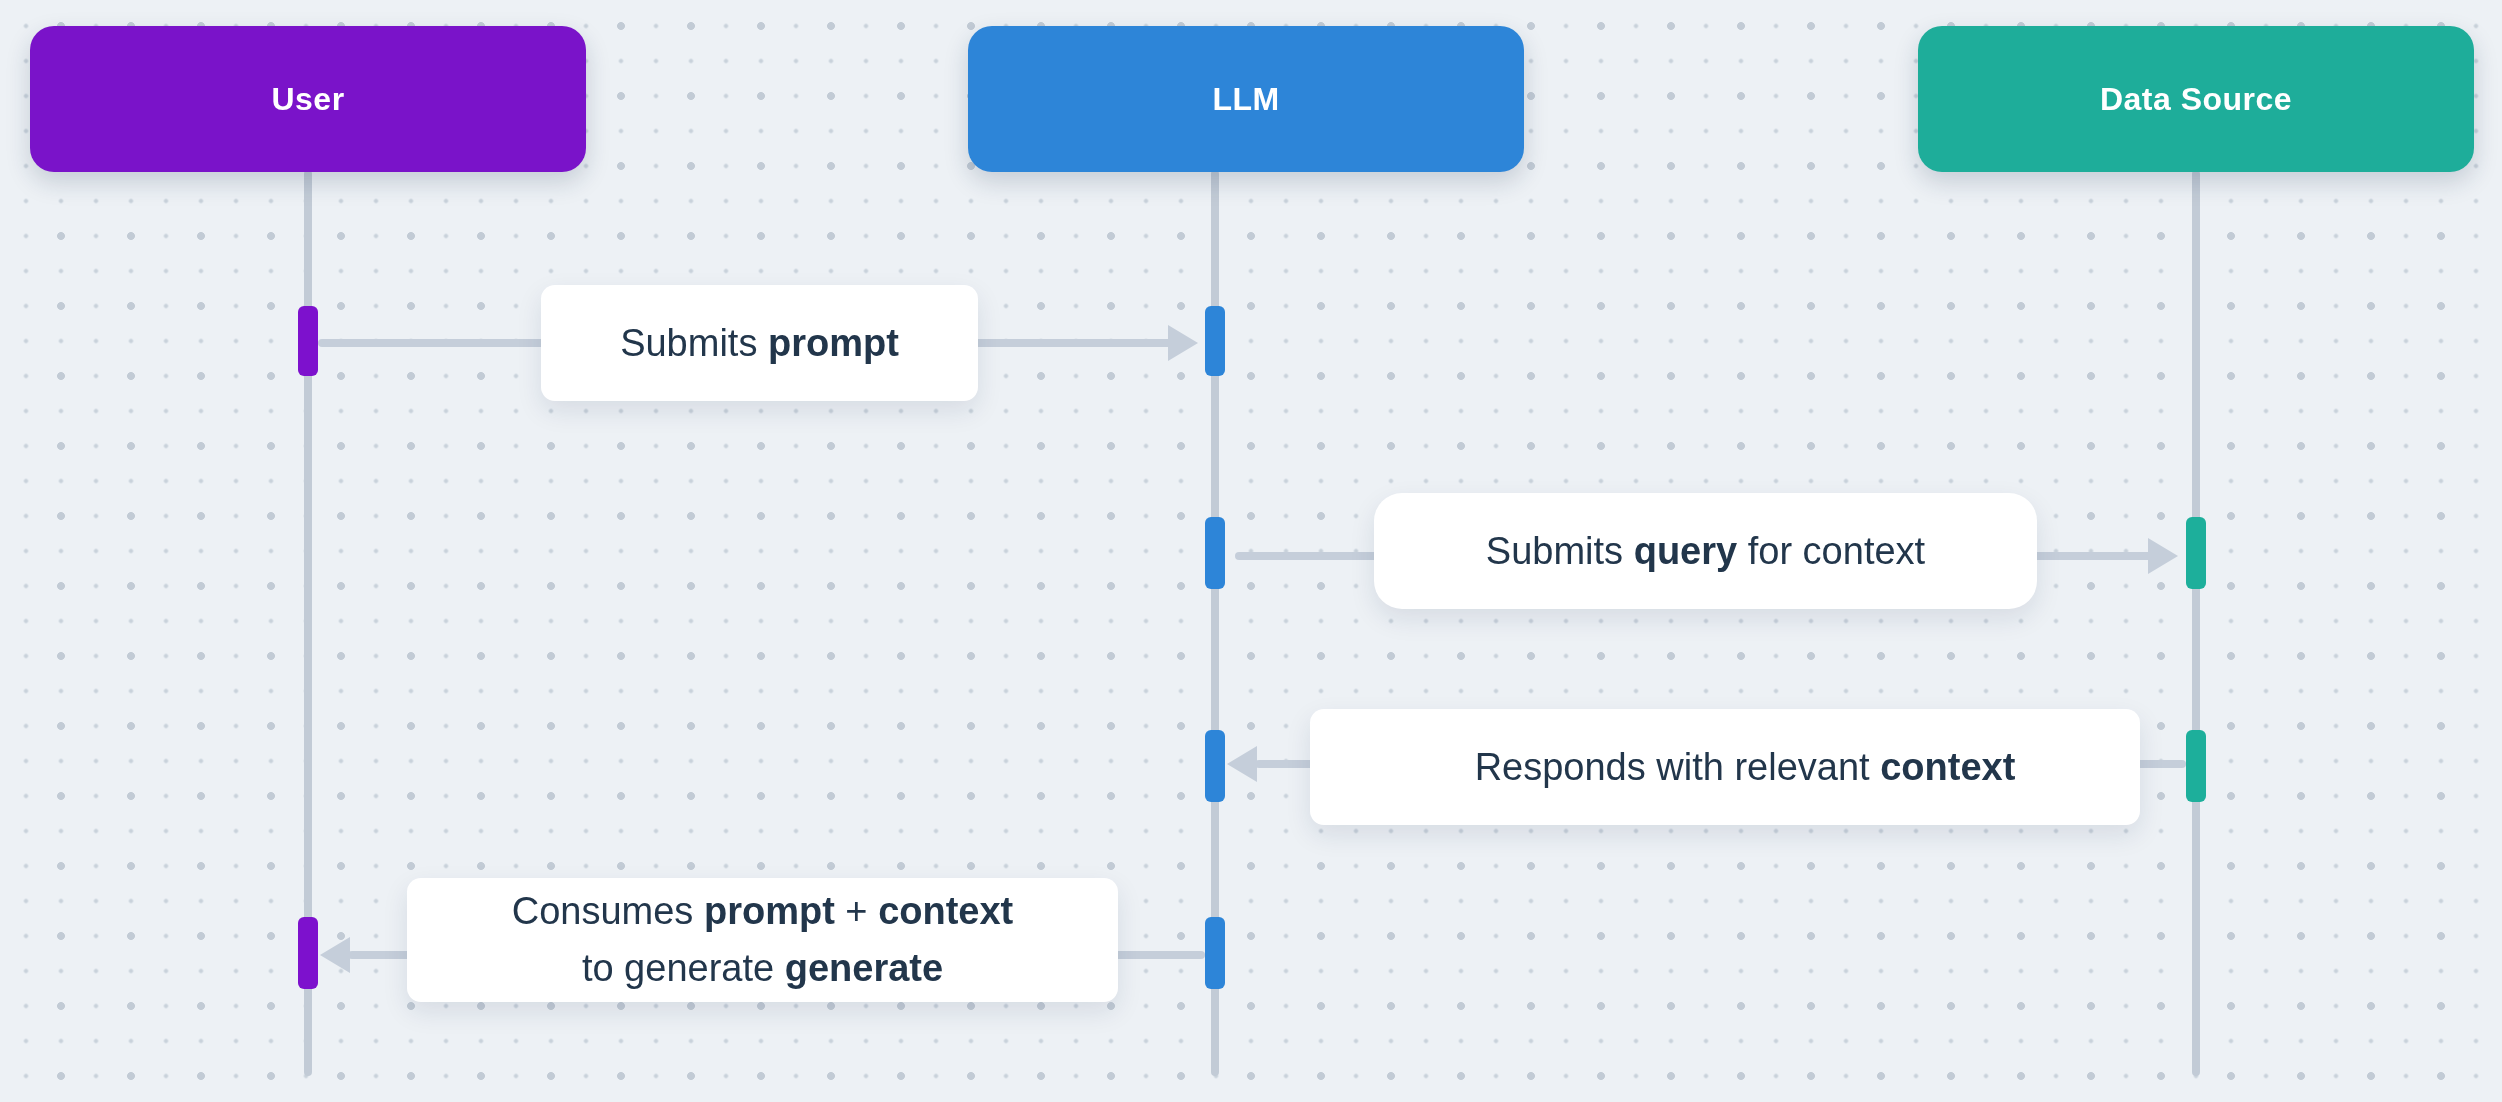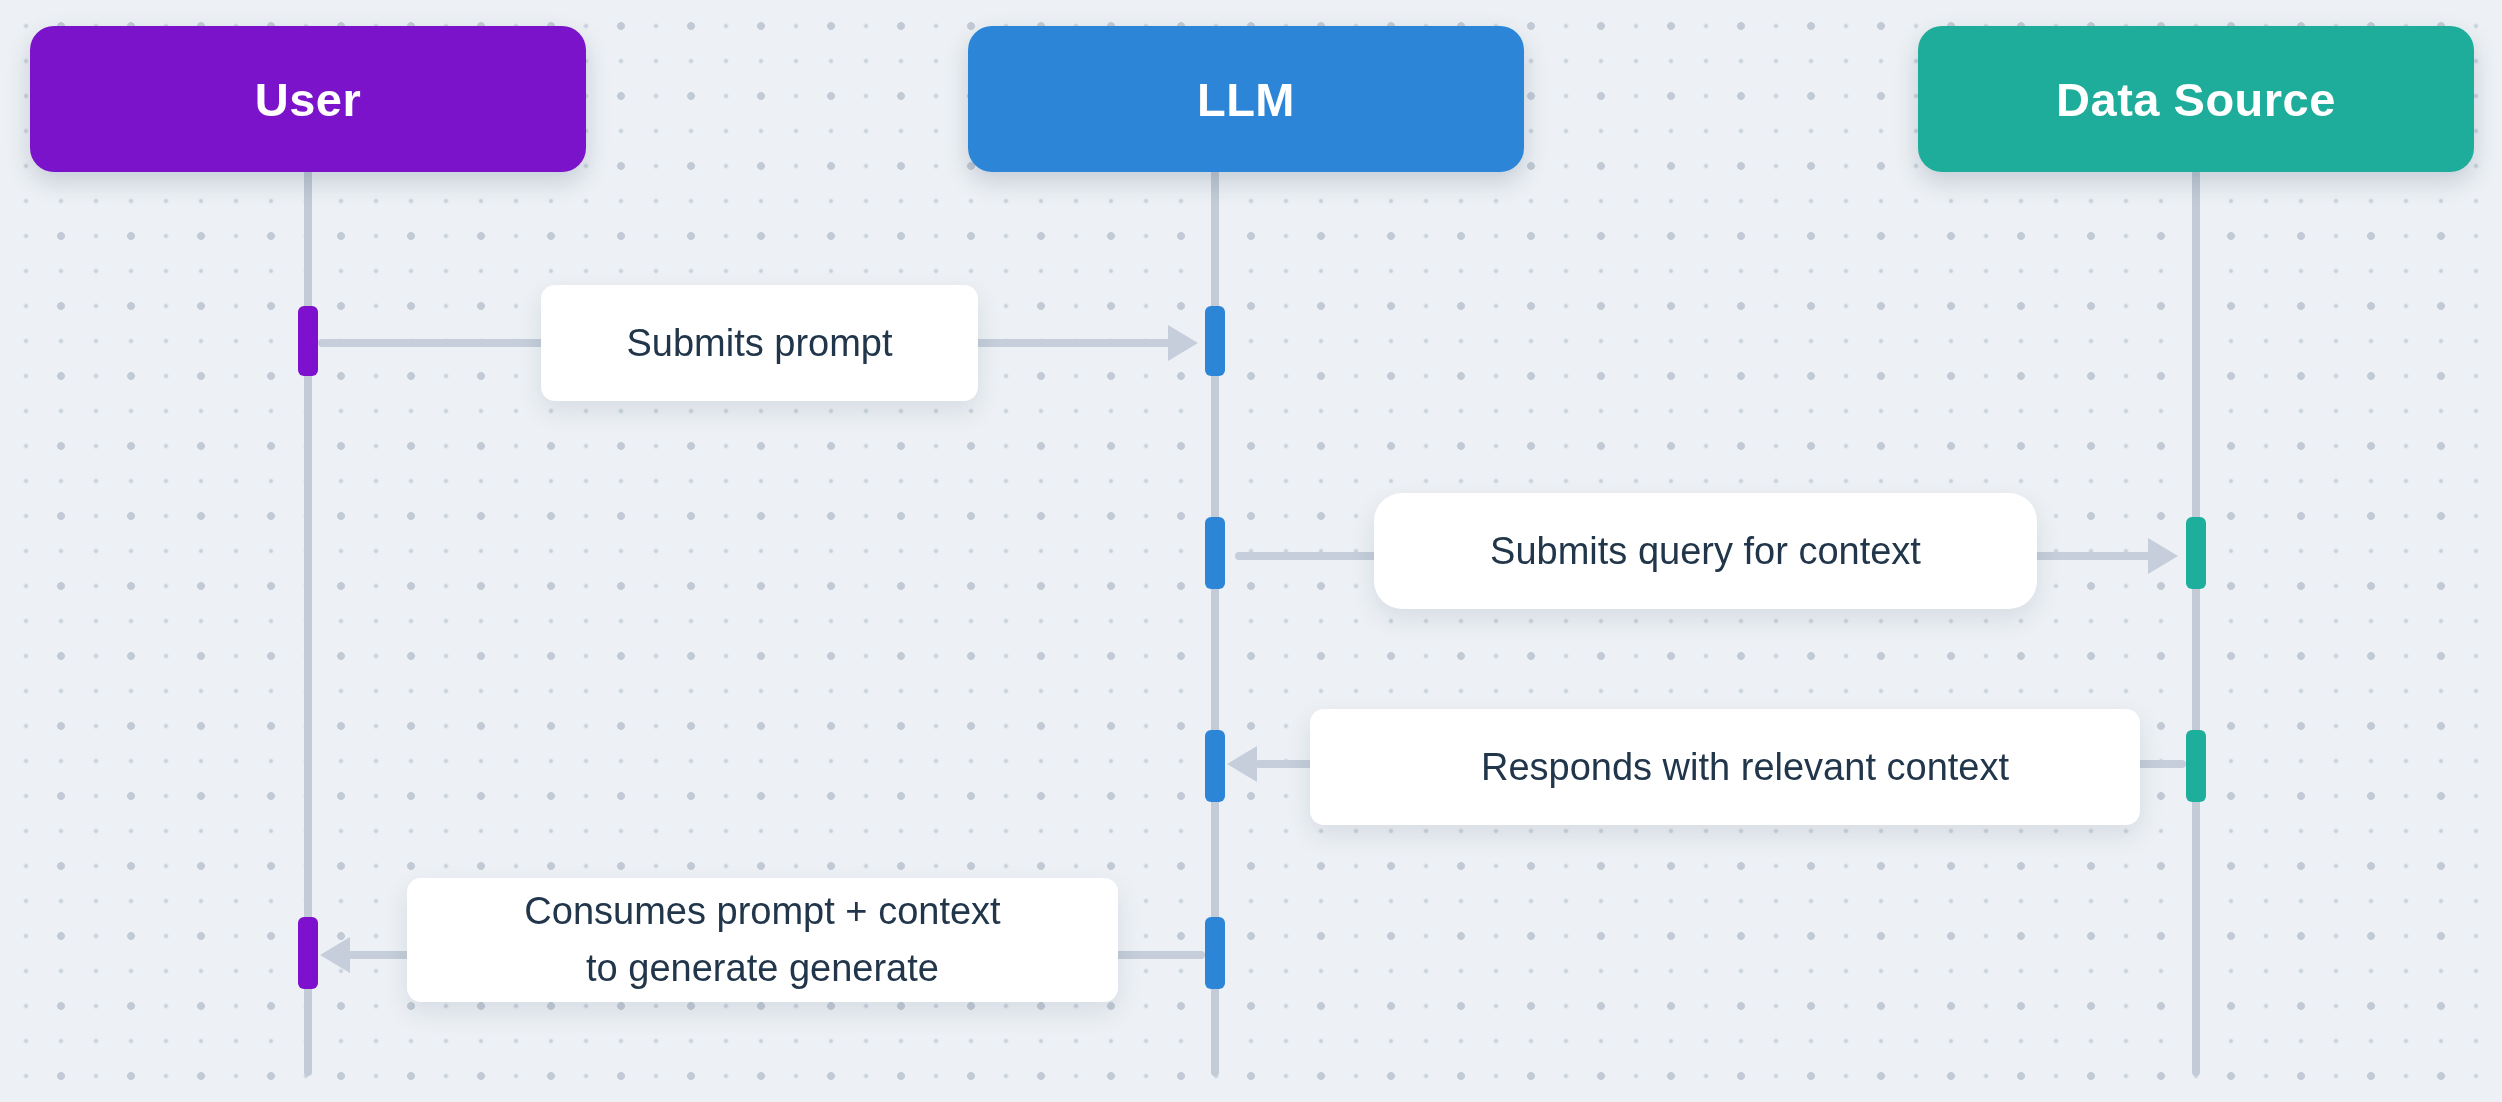--- a/index.html
+++ b/index.html
@@ -9,21 +9,21 @@
     background-color:var(--bg,#edf1f5);
     background-image:
       radial-gradient(circle, var(--dot-big,#c2cbd5) 3.6px, transparent 4.3px),
       radial-gradient(circle, var(--dot-small,#c9d2db) 1.8px, transparent 2.5px);
     background-size:70px 70px,35px 35px;
     background-position:26px 61px,8.5px 8.5px;
   }
   .actor{
     position:absolute;top:26px;width:556px;height:146px;border-radius:24px;
     display:flex;align-items:center;justify-content:center;
-    color:#fff;font-size:47px;font-weight:600;letter-spacing:.5px;
+    color:#fff;font-size:32px;font-weight:600;letter-spacing:.5px;
     box-shadow:0 10px 24px rgba(23,43,77,.18);
   }
   .actor-user{left:30px;background:var(--purple);}
   .actor-llm{left:968px;background:var(--blue);}
   .actor-data{left:1918px;background:var(--teal);}
   .lifeline{
     position:absolute;top:170px;width:8px;height:906px;
     background:var(--line,#c2cbd6);border-radius:4px;
   }
   .lifeline-user{left:304px;}
@@ -36,21 +36,21 @@
   .msg-line{position:absolute;height:8px;background:var(--arrow,#c5ceda);border-radius:4px;}
   .arrowhead{position:absolute;width:0;height:0;border-top:18px solid transparent;border-bottom:18px solid transparent;}
   .arrowhead.right{border-left:30px solid var(--arrow,#c5ceda);}
   .arrowhead.left{border-right:30px solid var(--arrow,#c5ceda);}
   .msg-label{
     position:absolute;background:#fff;border-radius:14px;
     box-shadow:0 10px 26px rgba(23,43,77,.10);
     display:flex;align-items:center;justify-content:center;text-align:center;
     font-size:38px;color:var(--text,#22364b);line-height:1.5;
   }
-  .msg-label b{font-weight:400;text-align:right;}
+  .msg-label b{font-weight:700;text-align:right;}
   
   .m1-act-user{left:298px;top:306px;height:70px;}
   .m1-act-llm{left:1205px;top:306px;height:70px;}
   .m1-line{left:318px;top:339px;width:862px;}
   .m1-head{left:1168px;top:325px;}
   .m1-label{left:541px;top:285px;width:437px;height:116px;}
   
   .m2-act-llm{left:1205px;top:517px;height:72px;}
   .m2-act-data{left:2186px;top:517px;height:72px;}
   .m2-line{left:1235px;top:552px;width:920px;}

